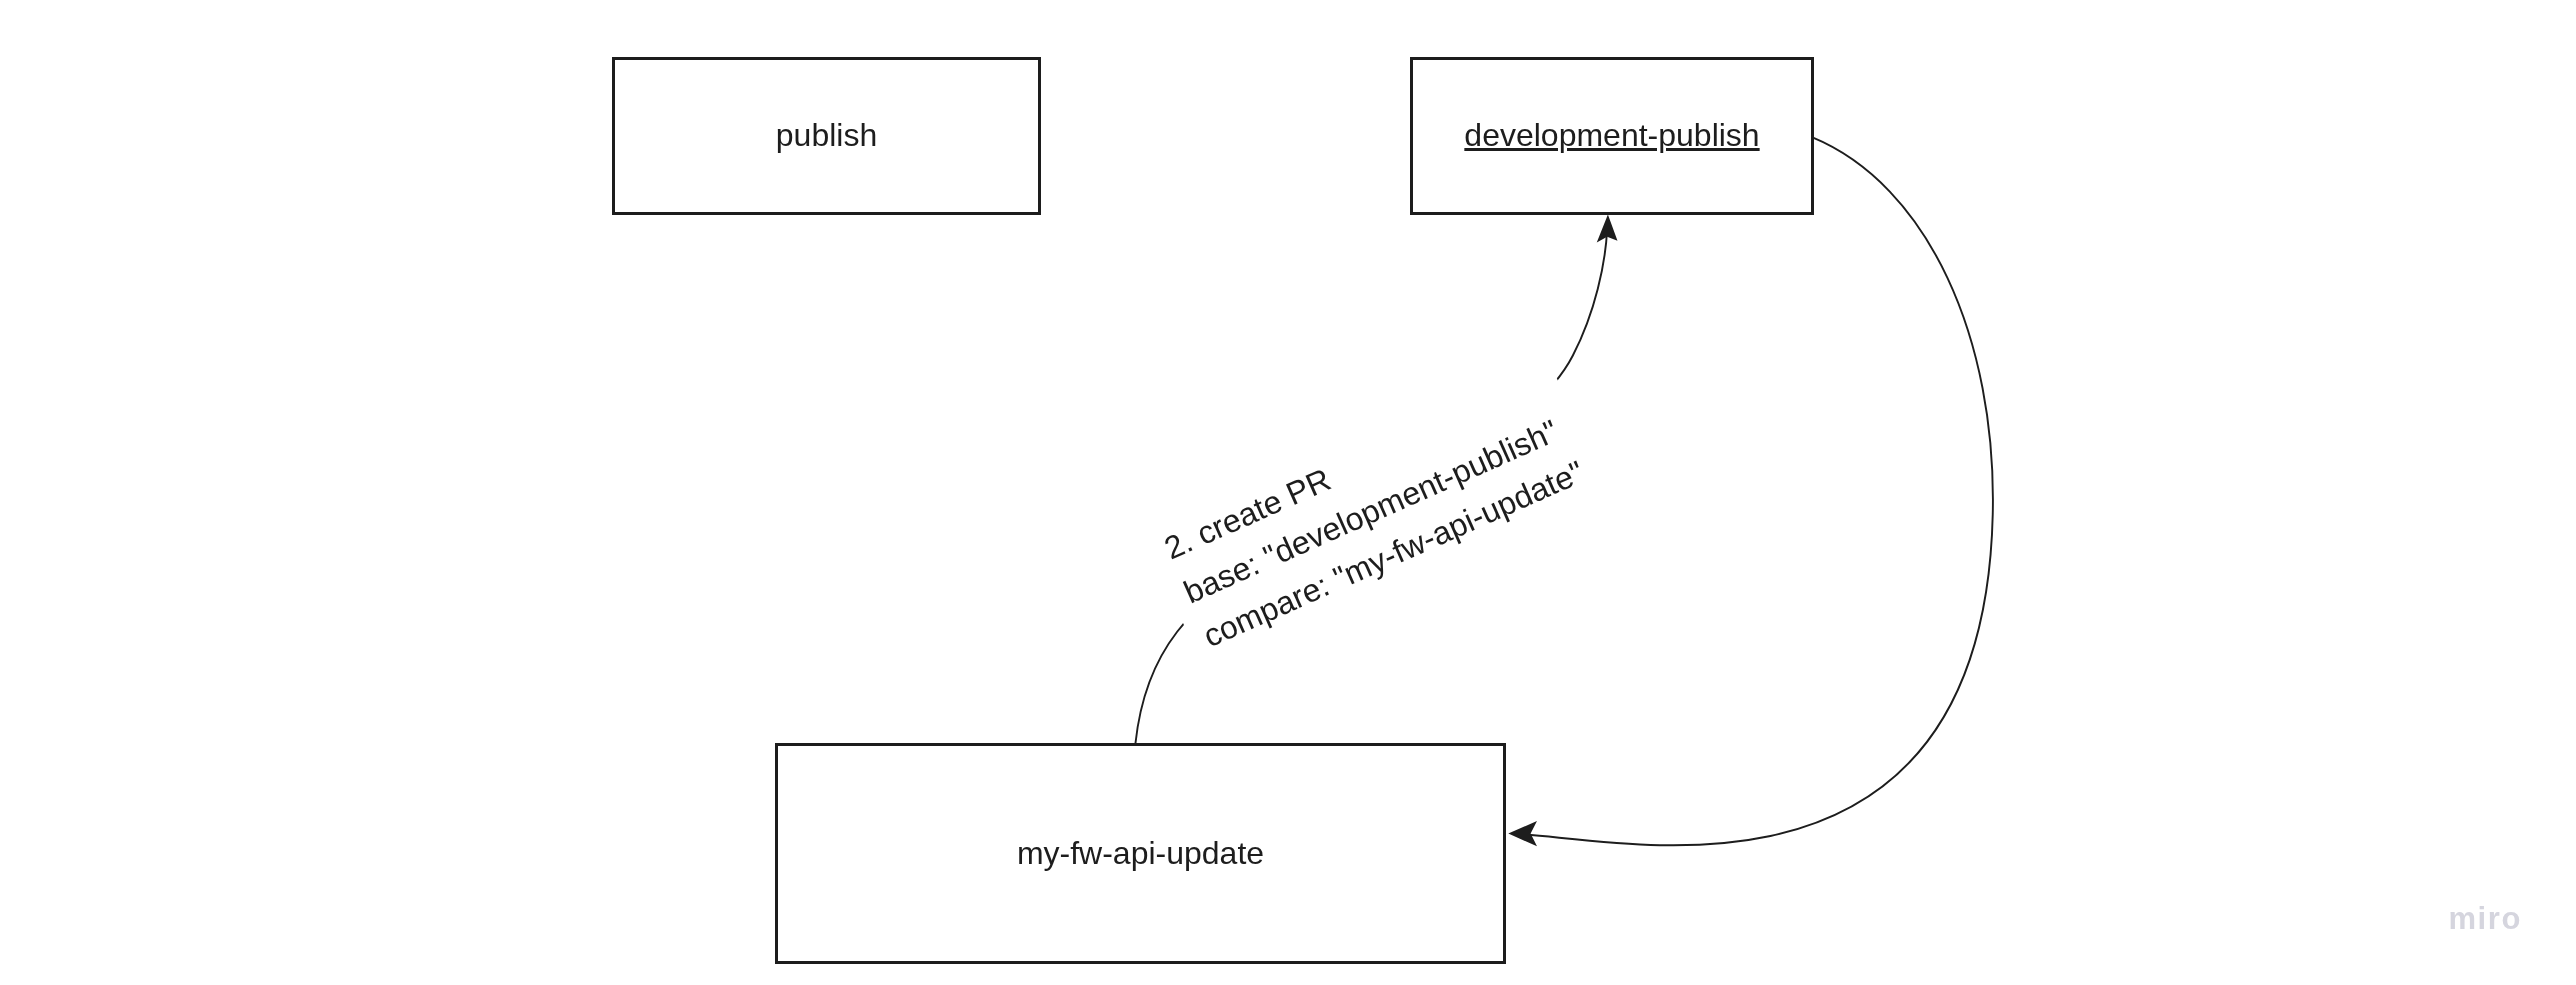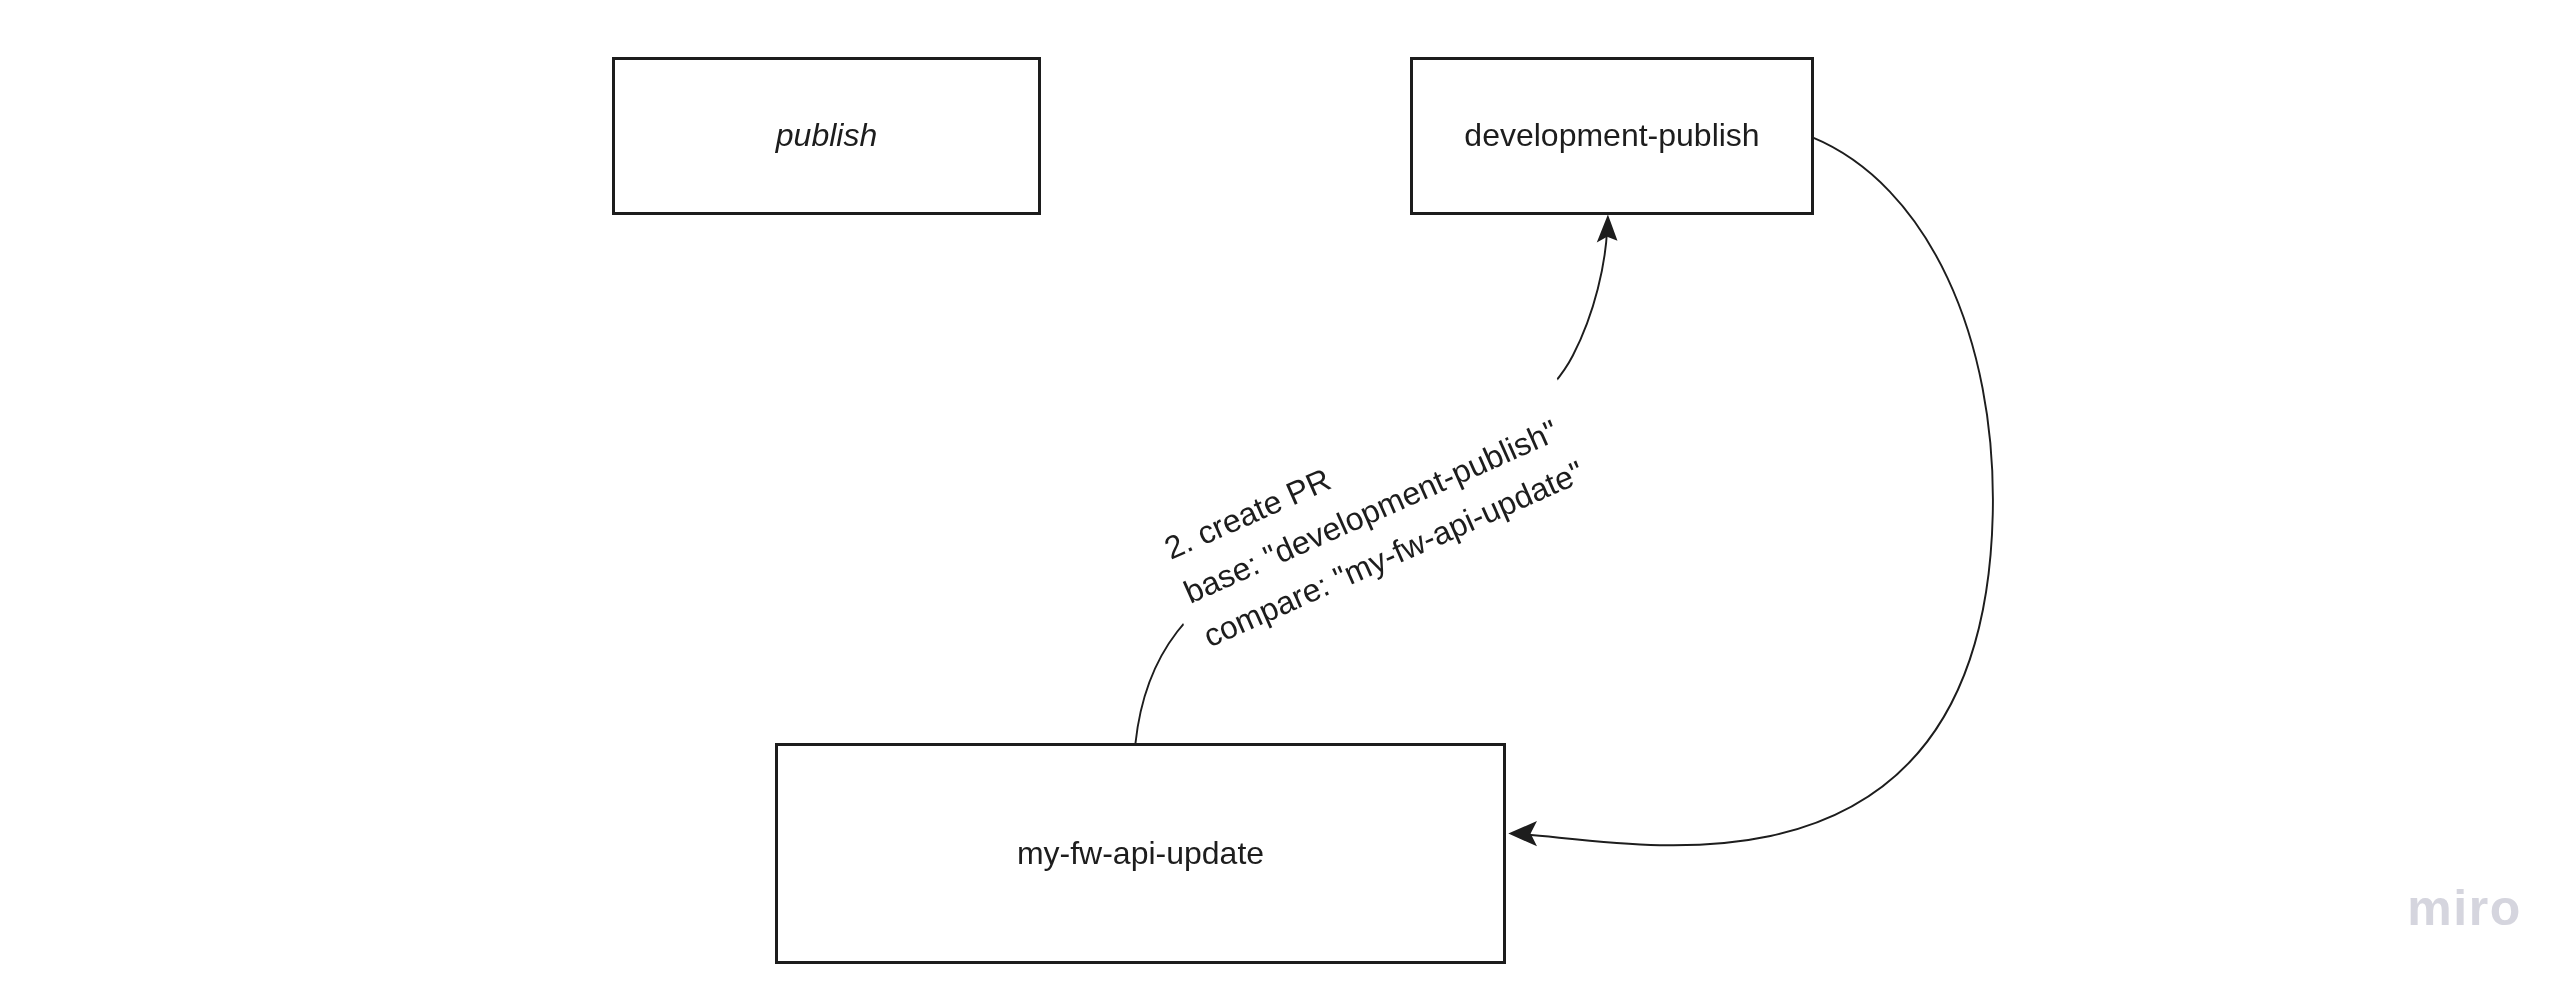--- a/index.html
+++ b/index.html
@@ -41,23 +41,23 @@
     align-items: center;
     justify-content: center;
     text-align: center;
   }
   .node-label {
     font-size: 32px;
     line-height: 1.35;
     color: #1d1d1d;
     white-space: nowrap;
   }
-  .node-label span { display: block; font-style: italic; }
+  .node-label span { display: block; }
   .node-publish        { left: 612px;  top: 57px;  width: 429px; height: 158px; }
-  .node-dev-publish    { left: 1410px; top: 57px;  width: 404px; height: 158px; }
+  .node-dev-publish    { left: 1410px; top: 57px;  width: 404px; height: 158px; text-decoration: underline; }
   .node-my-fw          { left: 775px;  top: 743px; width: 731px; height: 221px; }
   .conn-label {
     position: absolute;
     background: #ffffff;
     color: #1d1d1d;
     font-size: 32px;
     white-space: nowrap;
   }
   .conn-label-branch {
     left: 1949px;
@@ -72,21 +72,21 @@
     transform: translate(-50%, -50%) rotate(-24deg);
     padding: 8px 14.3px;
     line-height: 1.5;
     text-align: left;
   }
   .conn-label-pr div { white-space: nowrap; }
   .watermark {
     position: absolute;
     right: 54px;
     bottom: 49px;
-    font-size: 50px;
+    font-size: 31px;
     font-weight: 700;
     letter-spacing: 1.6px;
     color: #d5d5de;
     user-select: none;
   }
 </style>
 </head>
 <body>
 
 <div class="board">

